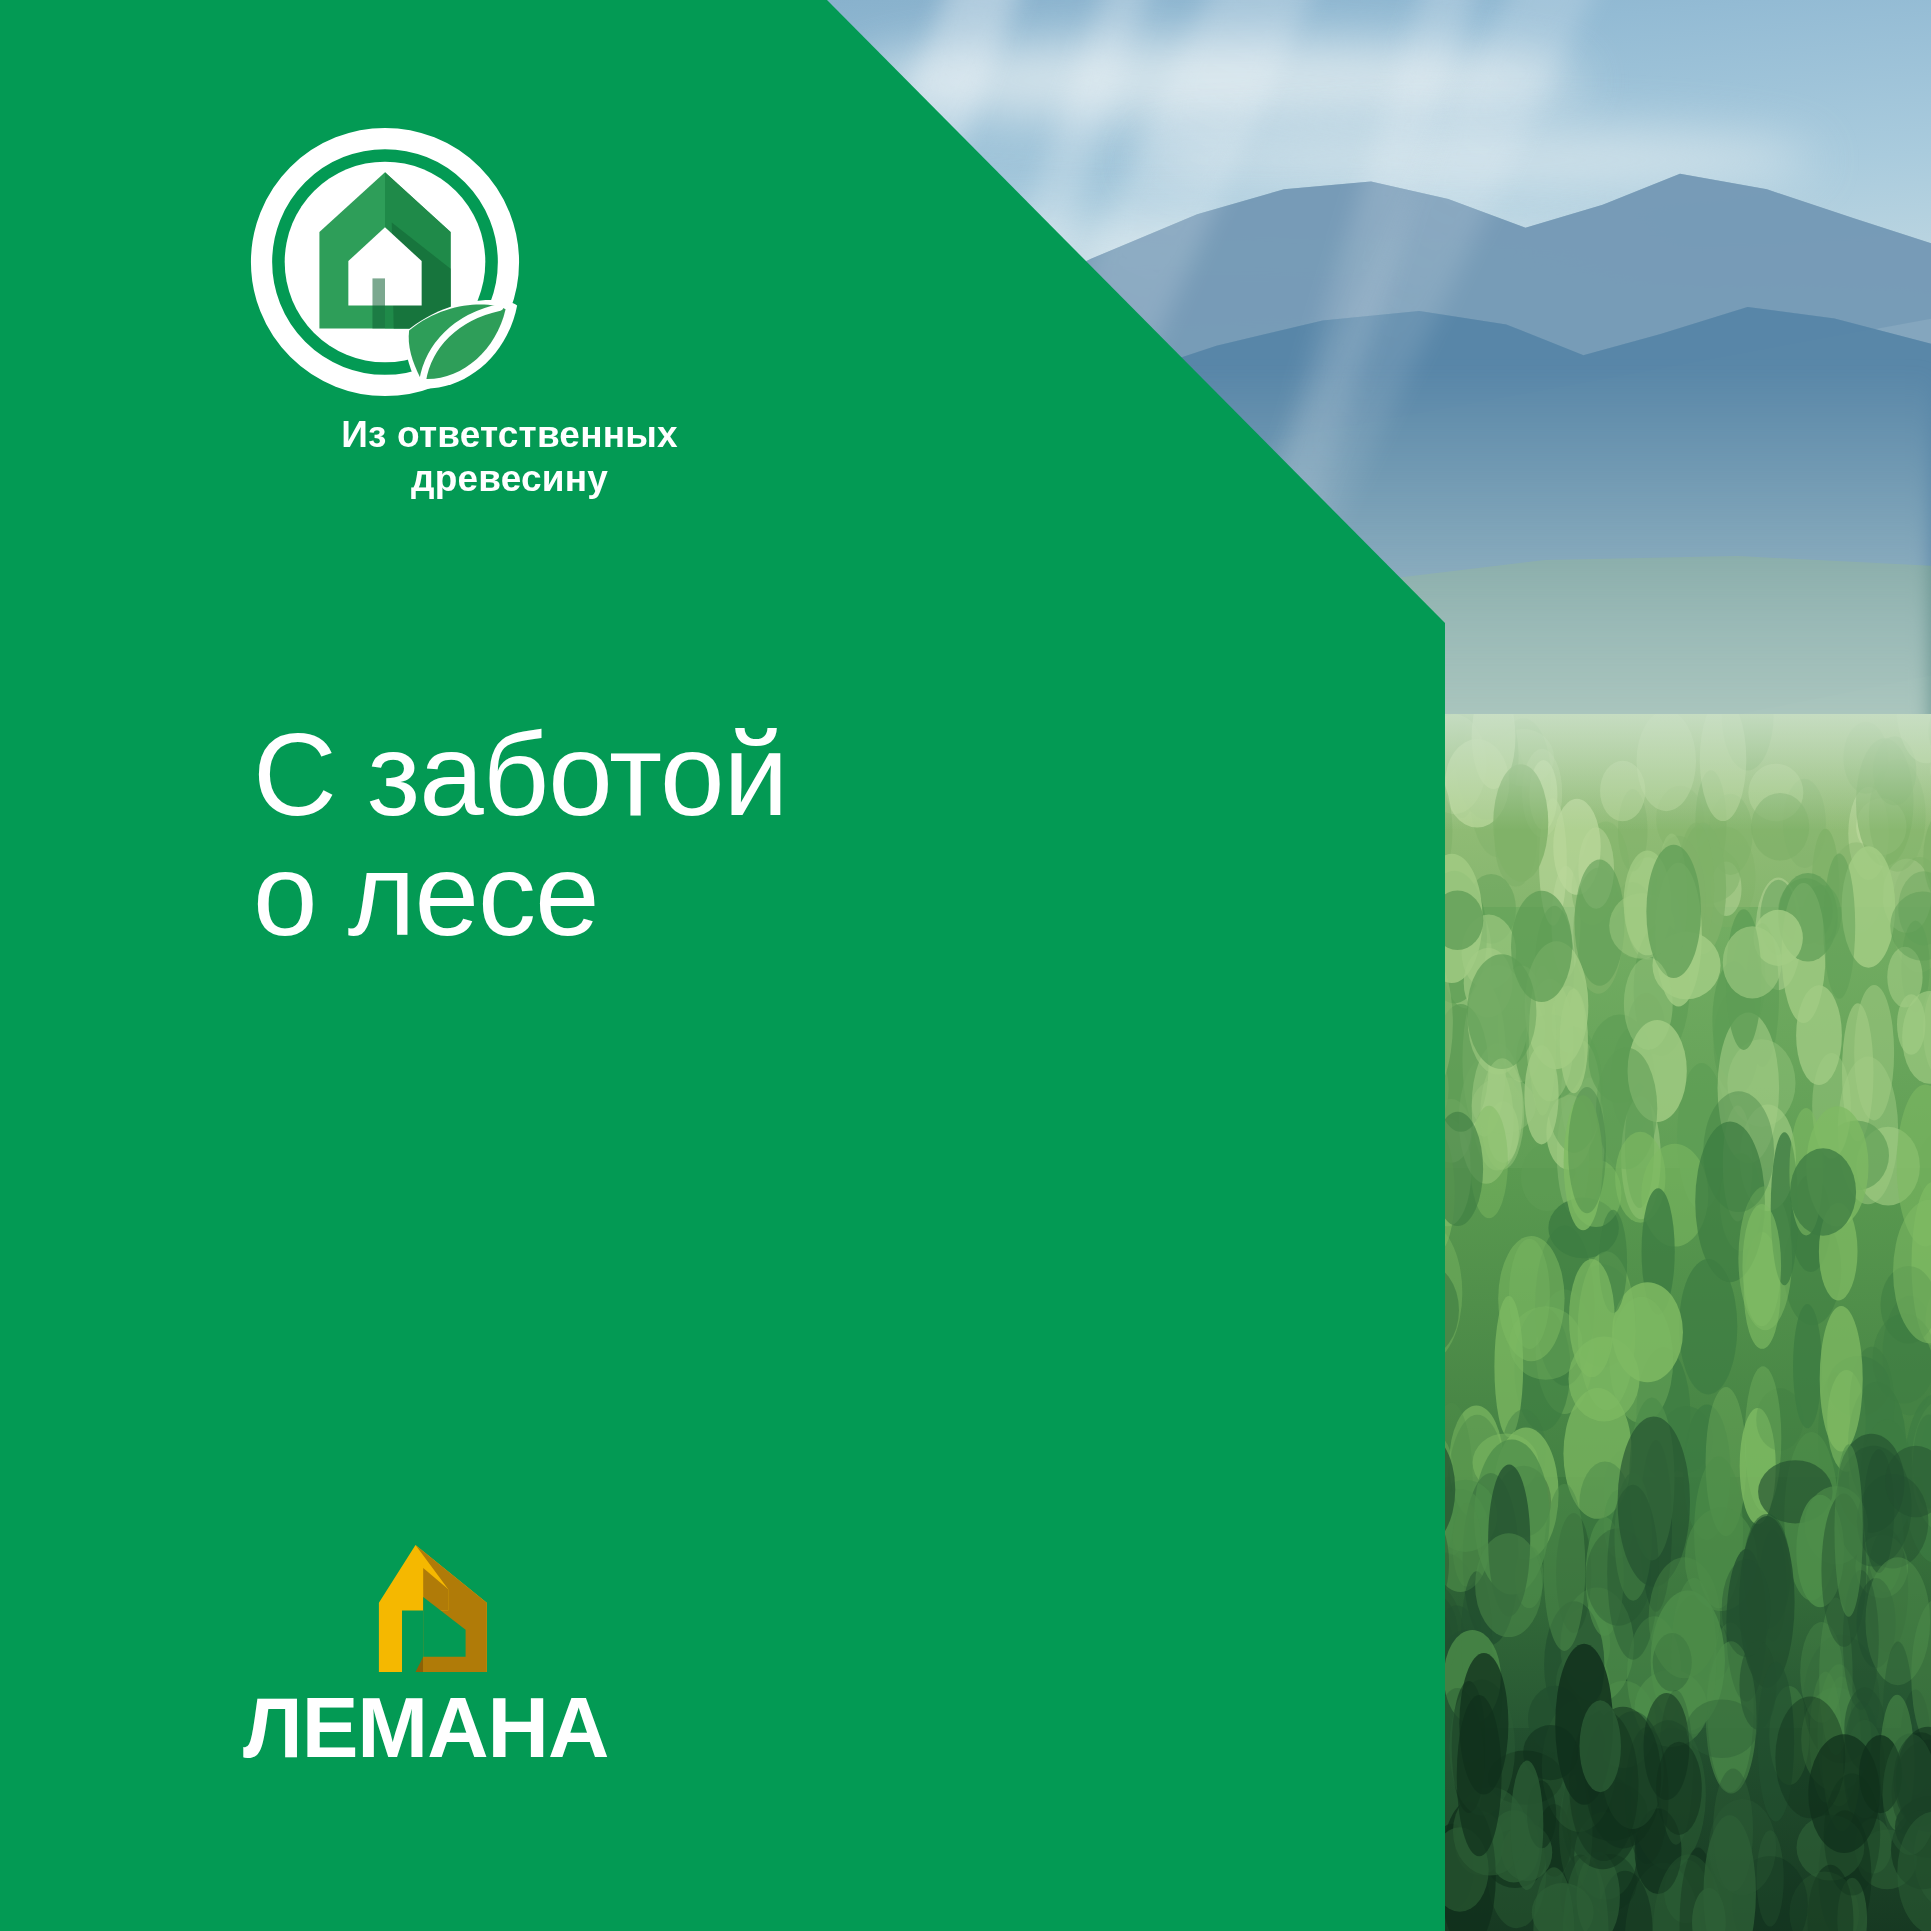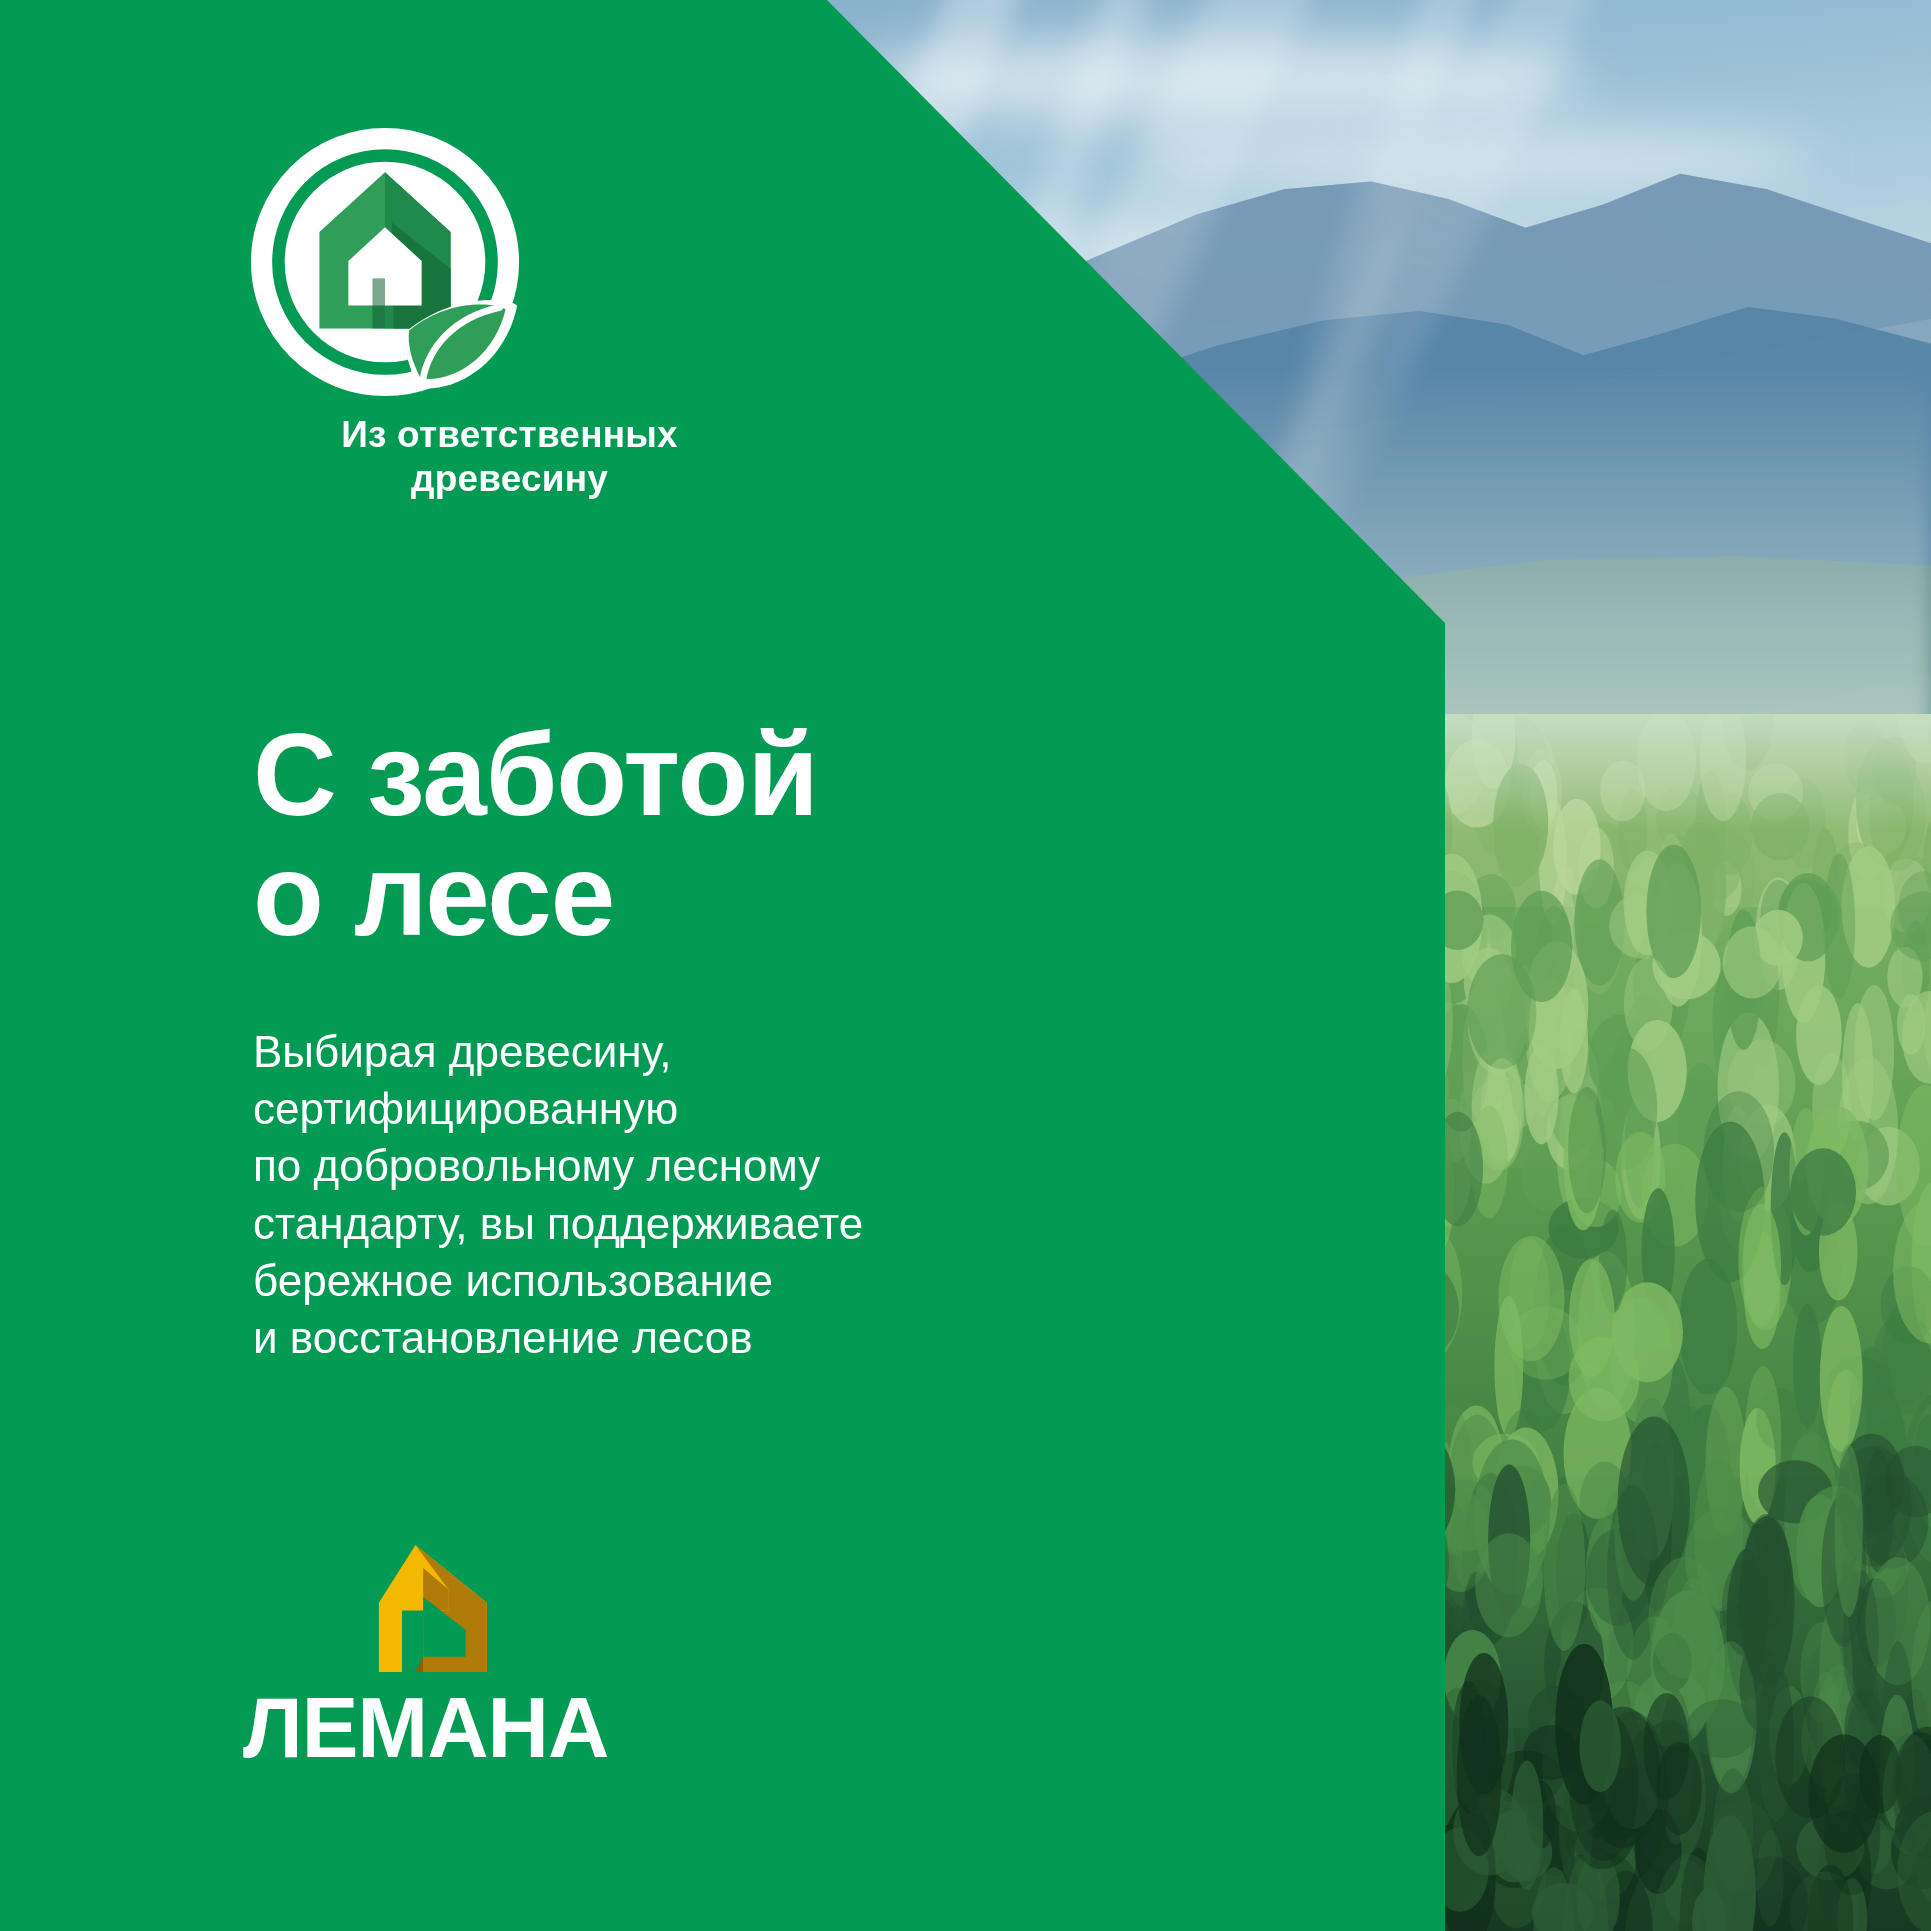--- a/index.html
+++ b/index.html
@@ -68,21 +68,21 @@
   .eco-caption{
     position:absolute;left:249px;top:413px;width:521px;
     color:#FFFFFF;font-weight:bold;font-size:37px;line-height:1.18;letter-spacing:0.2px;
     text-align:center;
   }
   .eco-caption .l2{display:block;}
 
   
   .headline{
     position:absolute;left:253px;top:637px;width:869px;
-    color:#FFFFFF;font-weight:bold;font-size:116px;line-height:1.04;letter-spacing:-1px;
+    color:#FFFFFF;font-weight:normal;font-size:116px;line-height:1.04;letter-spacing:-1px;
   }
   .headline .hl{display:block;}
 
   
   .body-copy{
     position:absolute;left:253px;top:1023px;width:830px;
     color:#FFFFFF;font-size:44px;line-height:1.30;font-weight:400;
   }
   .body-copy .bl{display:block;}
 
@@ -1635,28 +1635,20 @@
   <div class="eco-caption">
     <span class="l1">Из ответственных</span>
     <span class="l2">древесину</span>
   </div>
 
   <h1 class="headline">
     <span class="hl">С заботой</span>
     <span class="hl">о лесе</span>
   </h1>
 
-  <div class="body-copy">
-    <span class="bl">Выбирая древесину,</span>
-    <span class="bl">сертифицированную</span>
-    <span class="bl">по добровольному лесному</span>
-    <span class="bl">стандарту, вы поддерживаете</span>
-    <span class="bl">бережное использование</span>
-    <span class="bl">и восстановление лесов</span>
-  </div>
 
   <div class="brand">
     <div class="brand-house">
       <svg viewBox="0 0 156 136" width="151" height="131">
 
         <path d="M78 2 L152 62 L152 134 L86 134 L86 70 L64 70 L64 134 L40 134 L40 62 Z" fill="#F5B800"></path>
 
         <path d="M78 2 L152 62 L152 134 L86 134 L86 70 L112 70 L112 48 Z" fill="#B07B08"></path>
         <path d="M86 70 L112 70 L112 48 L86 26 Z" fill="#B07B08"></path>
 

